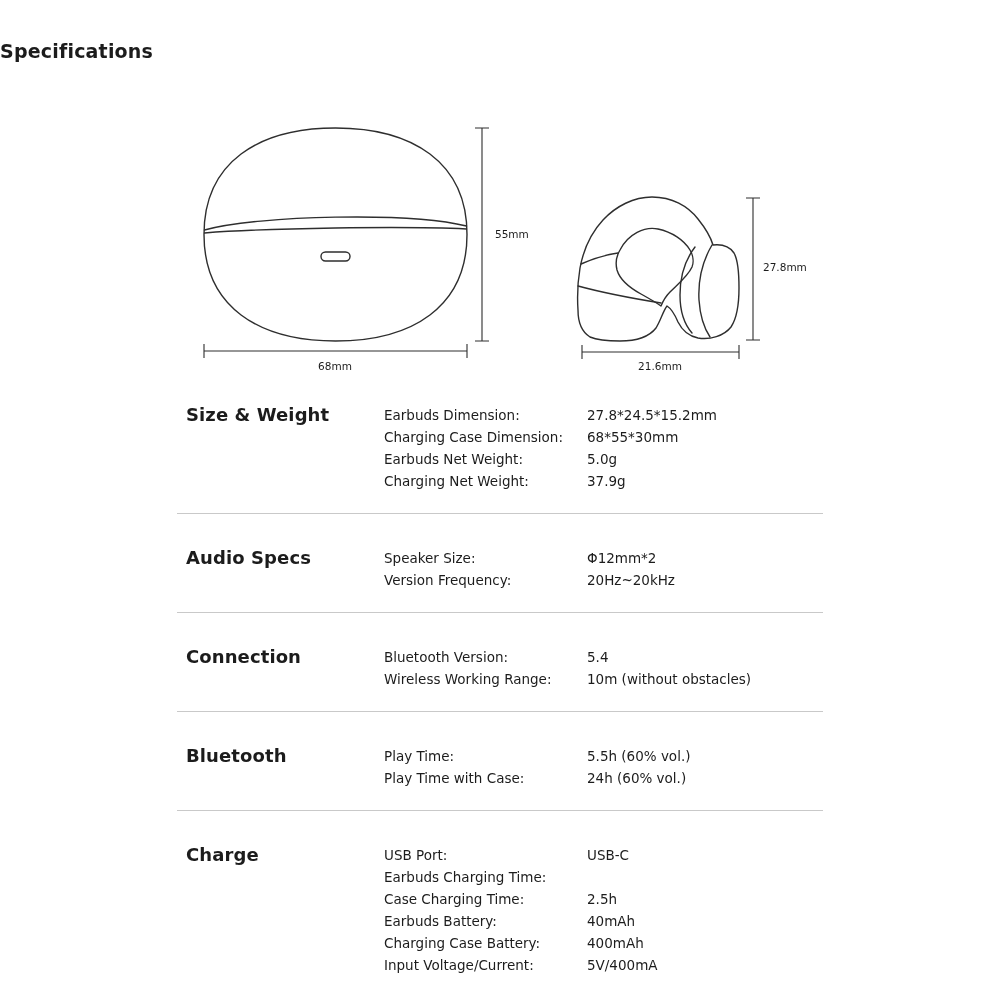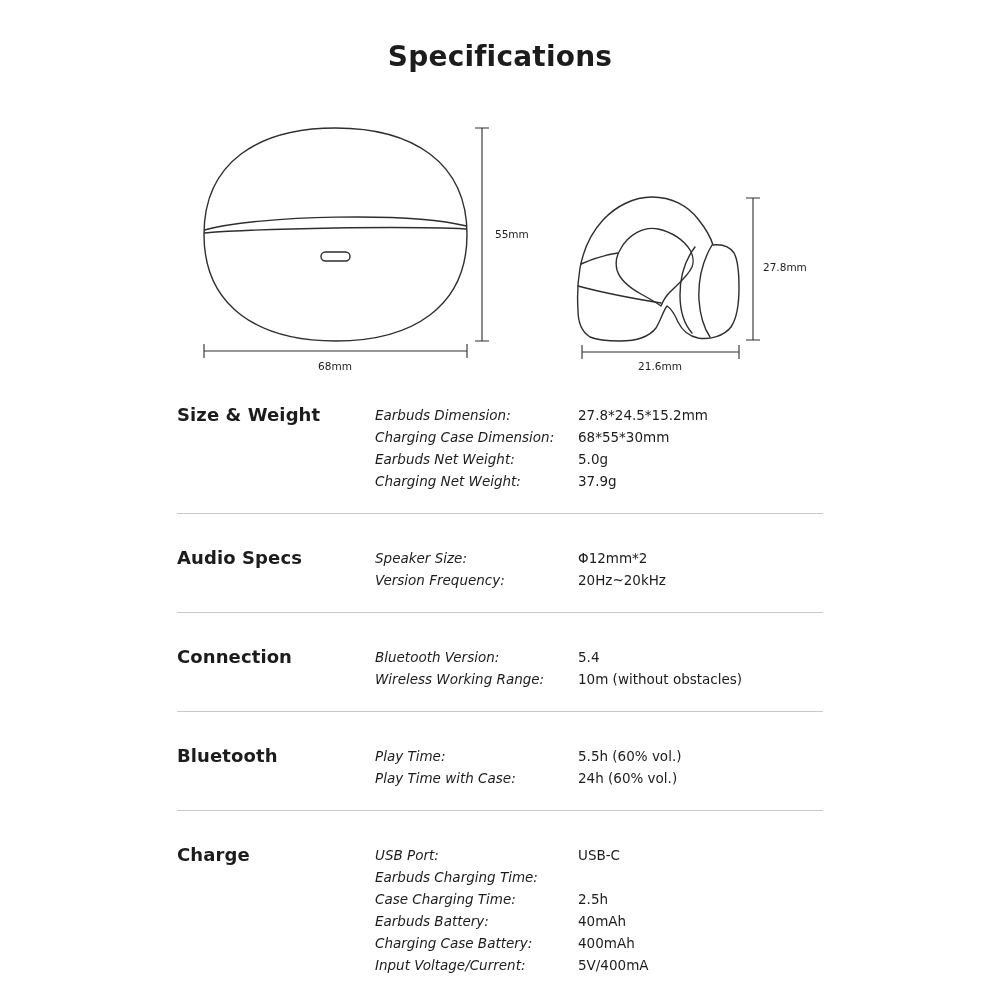--- a/index.html
+++ b/index.html
@@ -4,32 +4,32 @@
 <style>
   html,body { margin:0; padding:0; }
   body {
     width:1000px; height:1000px; position:relative;
     background:#ffffff; color:#1c1c1c;
     font-family:"DejaVu Sans","Liberation Sans",sans-serif;
     overflow:hidden;
   }
   .page-title {
     position:absolute; top:40px; left:0; width:1000px;
-    text-align:center; font-size:28px; font-weight:700; letter-spacing:0.2px;
+    text-align:left; font-size:19px; font-weight:700; letter-spacing:0.2px;
   }
   svg.diagrams { position:absolute; top:0; left:0; }
   .outline { fill:none; stroke:#2e2e2e; stroke-width:1.4; stroke-linecap:round; stroke-linejoin:round; }
   .dimline { fill:none; stroke:#2e2e2e; stroke-width:1.1; }
   .dimtext { font-size:10.5px; fill:#1c1c1c; }
   .spec { position:absolute; left:177px; width:646px; top:390px; padding-top:14px; }
-  .section { display:flex; align-items:flex-start; }
+  .section { display:flex; align-items:flex-start;margin-left:9px; }
   .sec-title { width:198px; font-size:18px; font-weight:700; line-height:22px; letter-spacing:0.1px; }
   .rows { flex:1; }
   .row { display:flex; line-height:22px; font-size:13.5px; }
-  .row .label { width:203px;font-style:italic; }
+  .row .label { width:203px; }
   .row .value { flex:1; }
   hr.divider { border:none; border-top:1px solid #c9c9c9; margin:21px 0 33px 0; }
 </style>
 </head>
 <body>
 
 <div class="page-title">Specifications</div>
 
 <svg class="diagrams" width="1000" height="385" viewBox="0 0 1000 385" xmlns="http://www.w3.org/2000/svg">
 

